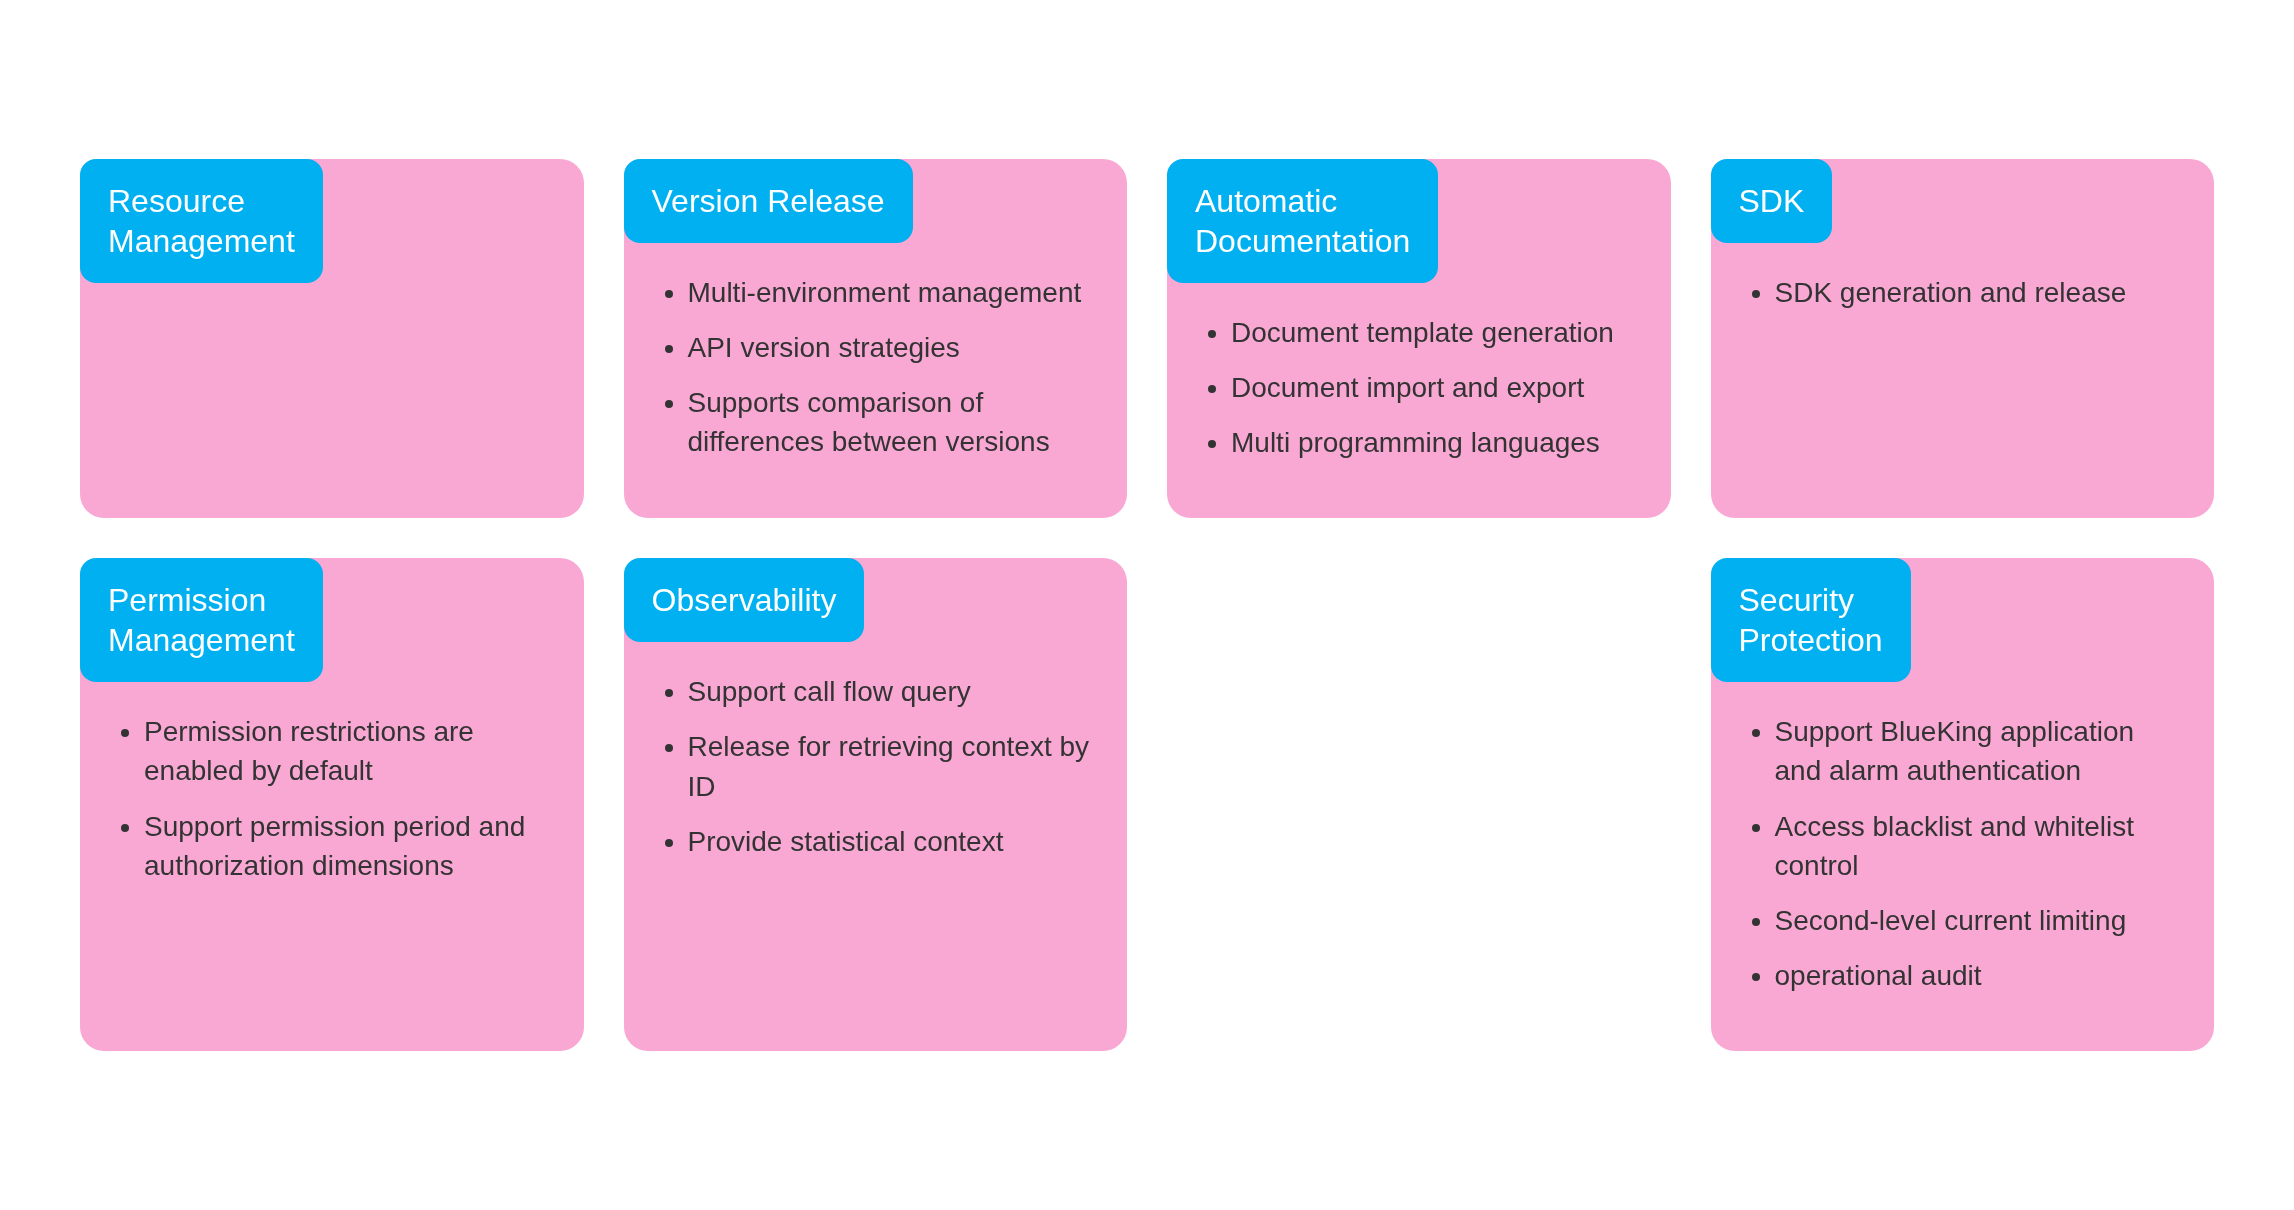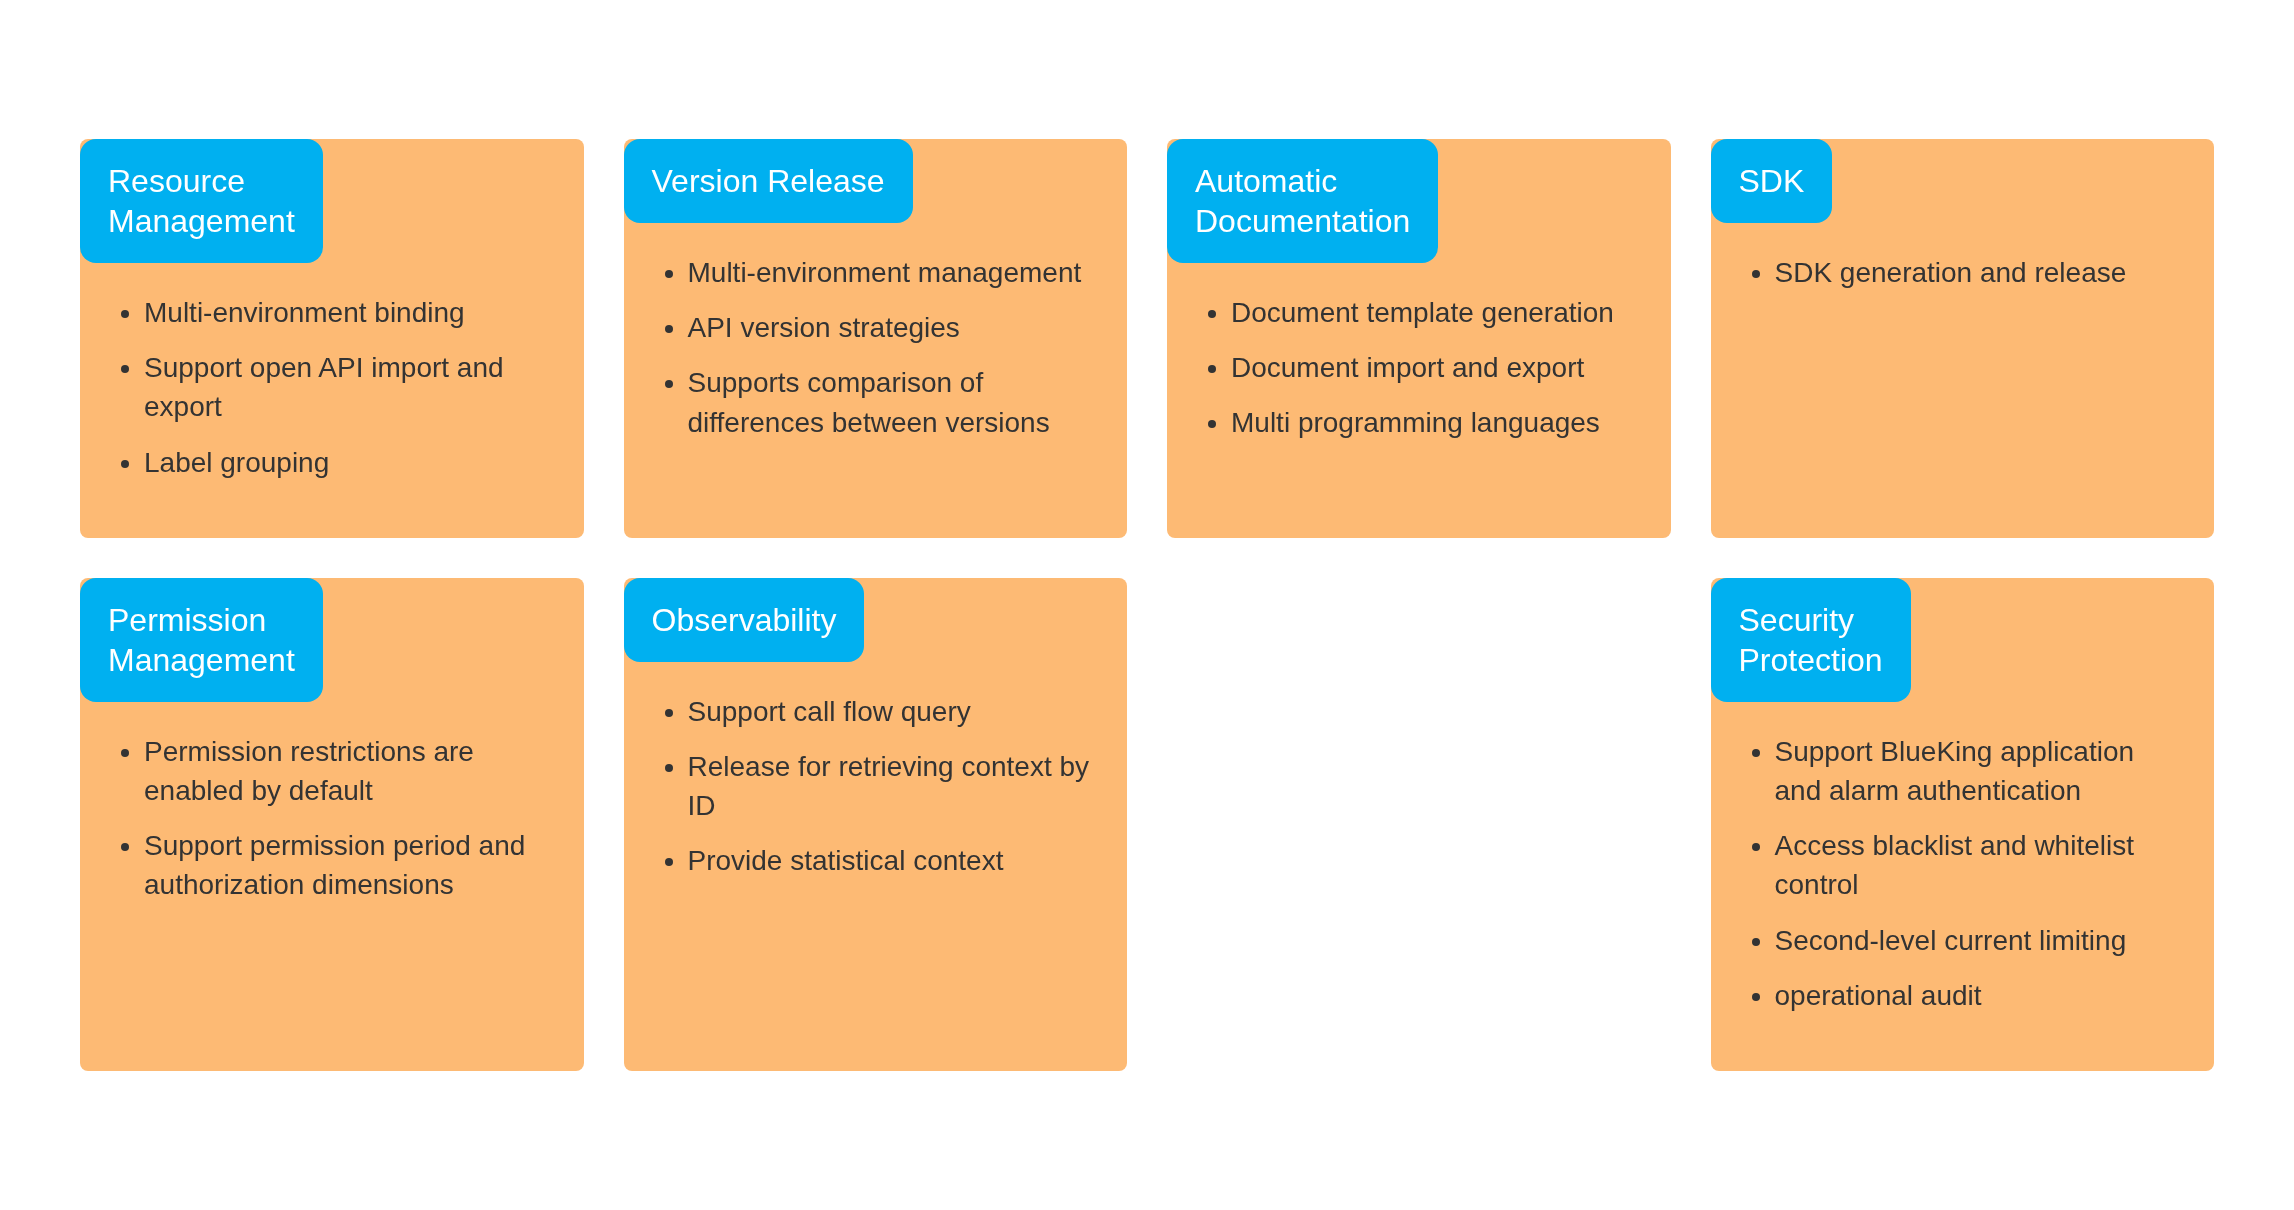--- a/index.html
+++ b/index.html
@@ -14,22 +14,22 @@
     }
     .grid-container {
       display: grid;
       grid-template-columns: repeat(4, 1fr);
       grid-template-rows: auto auto;
       gap: 40px 40px;
       padding: 80px 80px;
       width: 100%;
     }
     .card {
-      background: #fdba74;
-      border-radius: 8px;
+      background: #f9a8d4;
+      border-radius: 24px;
       padding: 0 0 40px 0;
       min-height: 340px;
       display: flex;
       flex-direction: column;
     }
     .card-header {
       background: #00b0f0;
       color: #ffffff;
       font-size: 32px;
       font-weight: 500;
@@ -73,27 +73,20 @@
       grid-row: 2;
     }
   </style>
 </head>
 <body>
 
 <div class="grid-container">
 
   <div class="card">
     <div class="card-header">Resource<br>Management</div>
-    <div class="card-body">
-      <ul>
-        <li>Multi-environment binding</li>
-        <li>Support open API import and export</li>
-        <li>Label grouping</li>
-      </ul>
-    </div>
   </div>
 
   <div class="card">
     <div class="card-header">Version Release</div>
     <div class="card-body">
       <ul>
         <li>Multi-environment management</li>
         <li>API version strategies</li>
         <li>Supports comparison of differences between versions</li>
       </ul>

